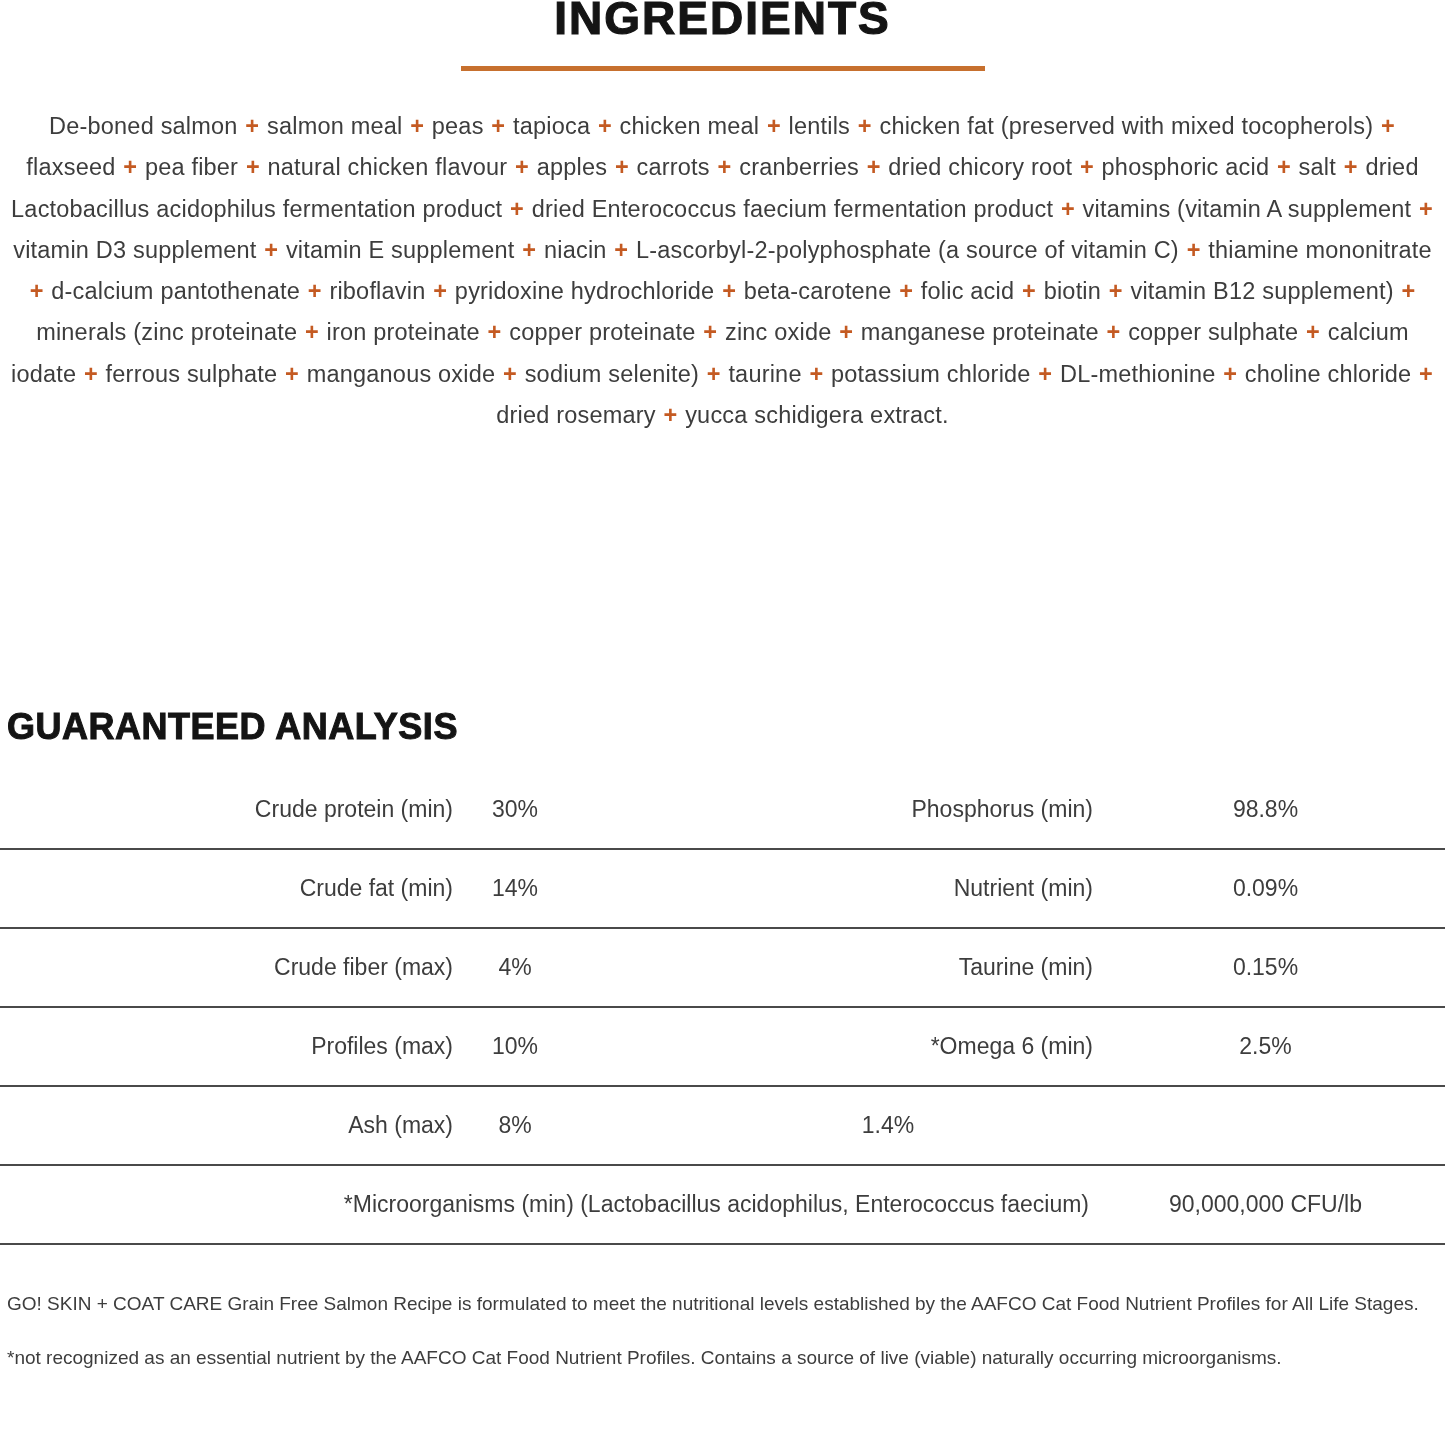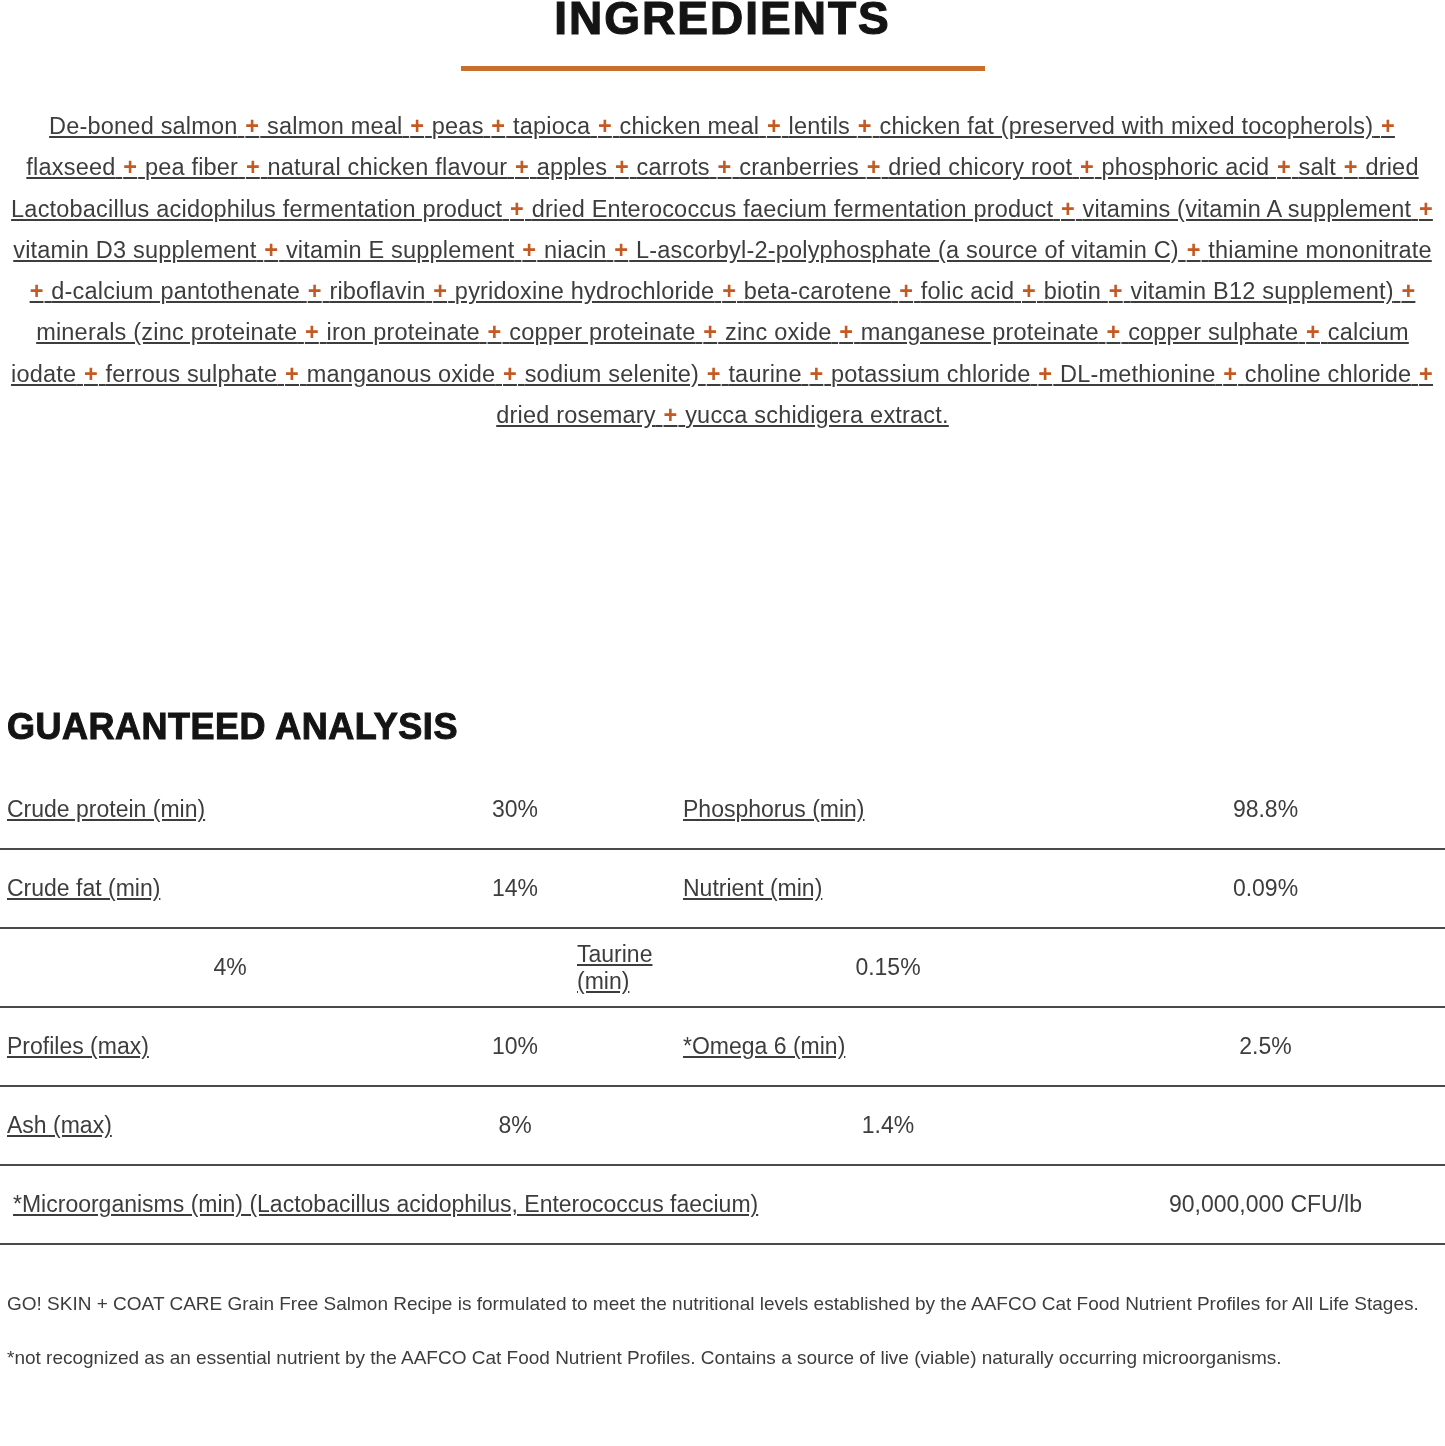--- a/index.html
+++ b/index.html
@@ -29,21 +29,20 @@
   }
 
   p.ingredients {
     width: 1434px;
     margin: 35px auto 0 auto;
     text-align: center;
     font-size: 23.5px;
     line-height: 41.3px;
     letter-spacing: 0.2px;
     color: var(--body-color, #3D3D3D);
-    text-decoration: underline;
   }
   .plus {
     color: var(--plus-orange, #C45A22);
     font-weight: 700;
     padding: 0 1px;
   }
 
   h2.analysis-title {
     margin: 272px 16px 0 7px;
     font-size: 36px;
@@ -58,30 +57,30 @@
   .arow {
     display: grid;
     grid-template-columns: 446px 124px 106px 410px 1fr;
     align-items: center;
     height: 79px;
     padding: 0 7px;
     border-bottom: 2px solid var(--divider-color, #4A4A4A);
     font-size: 23px;
     color: var(--body-color, #3D3D3D);
   }
-  .cell-label { text-align: left; text-decoration: underline; }
+  .cell-label { text-align: right; }
   .cell-value { text-align: center; }
   .cell-spacer { }
 
   .micro-row {
     display: grid;
     grid-template-columns: 1086px 1fr;
     align-items: center;
     height: 79px;
-    padding: 0 13px;
+    padding: 0 3px;
     border-bottom: 2px solid var(--divider-color, #4A4A4A);
     font-size: 23px;
     color: var(--body-color, #3D3D3D);
   }
   .micro-row .cell-value { text-align: center; }
 
   p.footnote {
     margin: 28px 7px 0 7px;
     font-size: 19px;
     line-height: 26px;
@@ -111,20 +110,21 @@
         <span class="cell-value">98.8%</span>
       </div>
       <div class="arow">
         <span class="cell-label">Crude fat (min)</span>
         <span class="cell-value">14%</span>
         <span class="cell-spacer"></span>
         <span class="cell-label">Nutrient (min)</span>
         <span class="cell-value">0.09%</span>
       </div>
       <div class="arow">
+        <span class="cell-label">Crude fiber (max)</span>
         <span class="cell-value">4%</span>
         <span class="cell-spacer"></span>
         <span class="cell-label">Taurine (min)</span>
         <span class="cell-value">0.15%</span>
       </div>
       <div class="arow">
         <span class="cell-label">Profiles (max)</span>
         <span class="cell-value">10%</span>
         <span class="cell-spacer"></span>
         <span class="cell-label">*Omega 6 (min)</span>

